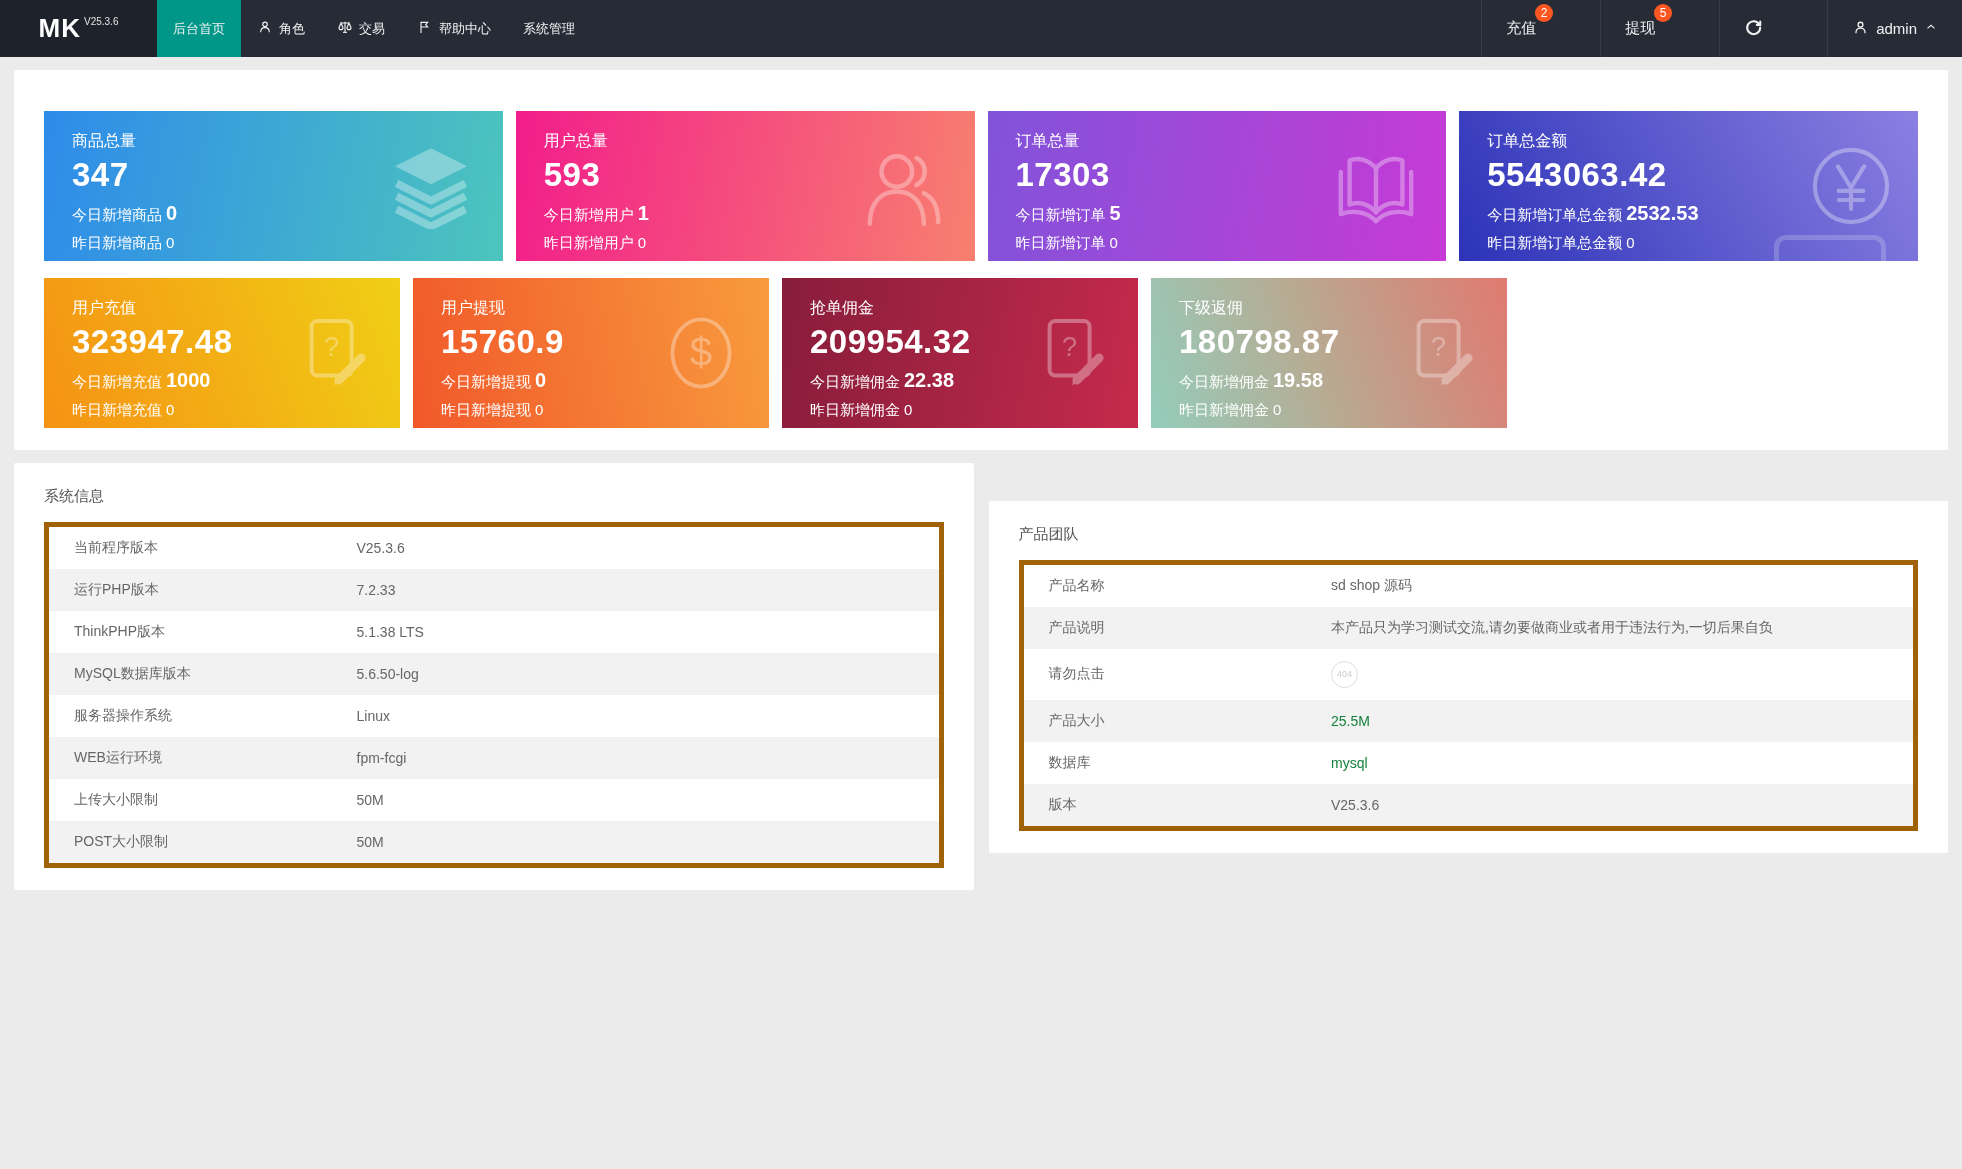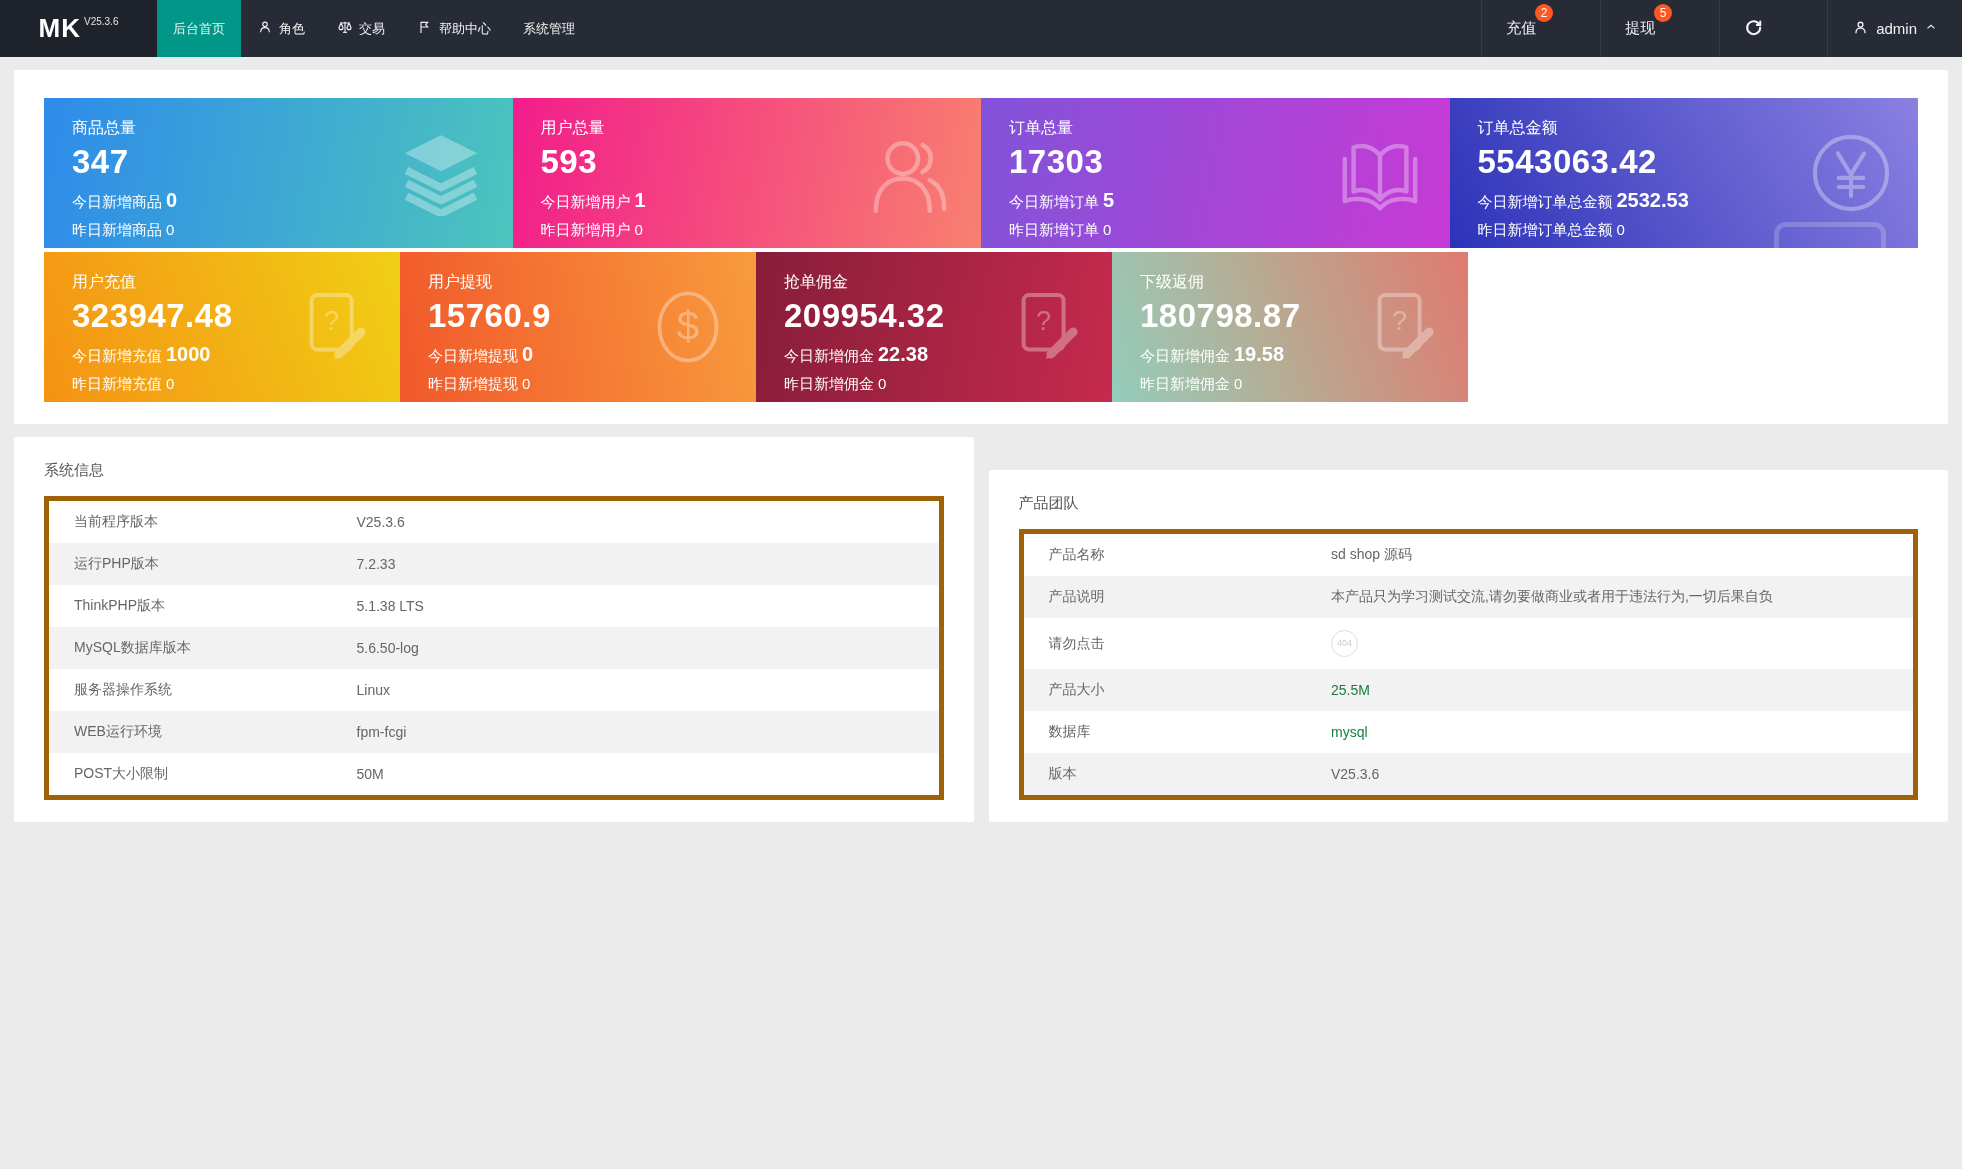--- a/index.html
+++ b/index.html
@@ -24,42 +24,42 @@
   .nav-action { position:relative; display:flex; align-items:center; padding:0 24px; color:#f2f2f2; font-size:15px; cursor:pointer; border-left:1px solid rgba(255,255,255,.08); }
   .nav-badge { position:absolute; top:4px; right:7px; min-width:18px; height:18px; border-radius:9px; background:#ff5722; color:#fff; font-size:12px; line-height:18px; text-align:center; padding:0 4px; }
   .refresh-btn svg { width:19px; height:19px; }
   .admin-area { gap:7px; }
   .admin-area svg { width:17px; height:17px; stroke:#f2f2f2; fill:none; stroke-width:1.8; }
   
   .main { padding:13px 14px; }
   .panel { background:#fff; border-radius:2px; padding:24px 30px 22px; }
   .panel-title { font-size:15px; color:#565656; }
   
-  .cards-row { display:flex; margin-top:4px;align-items:center; }
+  .cards-row { display:flex; gap:13px; margin-top:17px;align-items:center; }
   .stat-card { position:relative; overflow:hidden; height:150px; color:#fff; padding:20px 28px; }
   .row1 .stat-card { flex:1; }
   .row2 .stat-card { width:356px; flex:none; }
   .sc-label { font-size:16px; }
   .sc-value { font-size:33px; font-weight:bold; margin-top:5px; line-height:1.1; letter-spacing:.5px; }
   .sc-line { font-size:15px; margin-top:9px; }
   .sc-line b { font-size:20px; font-weight:bold; margin-left:4px; }
   .sc-line .plain { font-size:15px; font-weight:normal; margin-left:4px; }
   .sc-icon { position:absolute; right:26px; top:50%; transform:translateY(-50%); opacity:.33; }
   .sc-icon svg { display:block; stroke:#fff; fill:none; }
   .clipped-icon { position:absolute; bottom:-54px; right:32px; width:112px; height:80px; border:5px solid rgba(255,255,255,.4); border-radius:12px; opacity:.5; }
   .g1 { background:linear-gradient(100deg,#2e8bea,#4cc5bd); }
   .g2 { background:linear-gradient(100deg,#f21d8b,#f8806f); }
   .g3 { background:linear-gradient(100deg,#8153d9,#c73ad6); }
   .g4 { background:linear-gradient(60deg,#2c33b8,#8b80e2); }
   .g5 { background:linear-gradient(70deg,#f59214,#f0cf15); }
   .g6 { background:linear-gradient(80deg,#f1582a,#f89b3d); }
   .g7 { background:linear-gradient(100deg,#871d3a,#c62a4c); }
   .g8 { background:linear-gradient(70deg,#93cdbb,#b7ab93 45%,#e07a70); }
   
-  .bottom-row { display:flex; gap:15px; margin-top:13px; align-items:flex-end; }
+  .bottom-row { display:flex; gap:15px; margin-top:13px; align-items:center; }
   .bottom-row .panel { flex:1; }
   .info-table { width:100%; border:5px solid #a16207; border-collapse:collapse; font-size:14px; color:#666; margin-top:16px; }
   .info-table td { padding:12px 10px 12px 25px; }
   .info-table tr:nth-child(even) { background:#f2f2f2; }
   .info-table .td-label { width:285px; }
   .link { color:#15803d; cursor:pointer; text-decoration:none; }
   .badge-404 { display:inline-block; width:27px; height:27px; border:1px solid #ddd; border-radius:50%; color:#ccc; font-size:9px; line-height:25px; text-align:center; background:#fff; cursor:pointer; }
 </style>
 </head>
 <body>
@@ -278,20 +278,24 @@
             </tr>
         <tr>
               <td class="td-label">服务器操作系统</td>
               <td>Linux</td>
             </tr>
         <tr>
               <td class="td-label">WEB运行环境</td>
               <td>fpm-fcgi</td>
             </tr>
         <tr>
+              <td class="td-label">上传大小限制</td>
+              <td>50M</td>
+            </tr>
+        <tr>
               <td class="td-label">POST大小限制</td>
               <td>50M</td>
             </tr>
       </tbody>
         </table>
     </div>
 
     <div class="panel">
       <div class="panel-title">产品团队</div>
       <table class="info-table">

